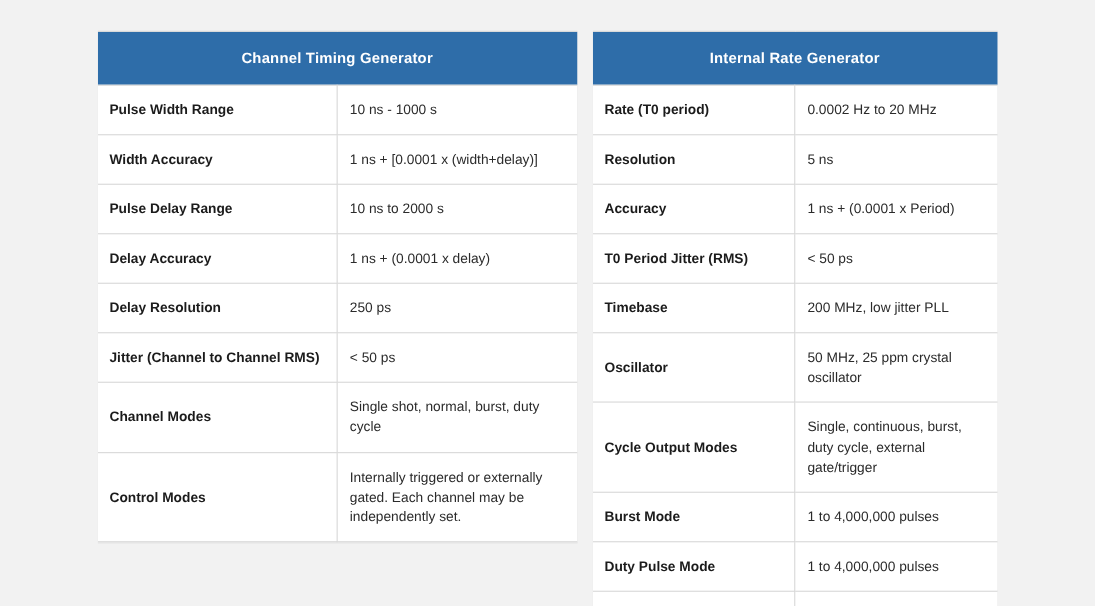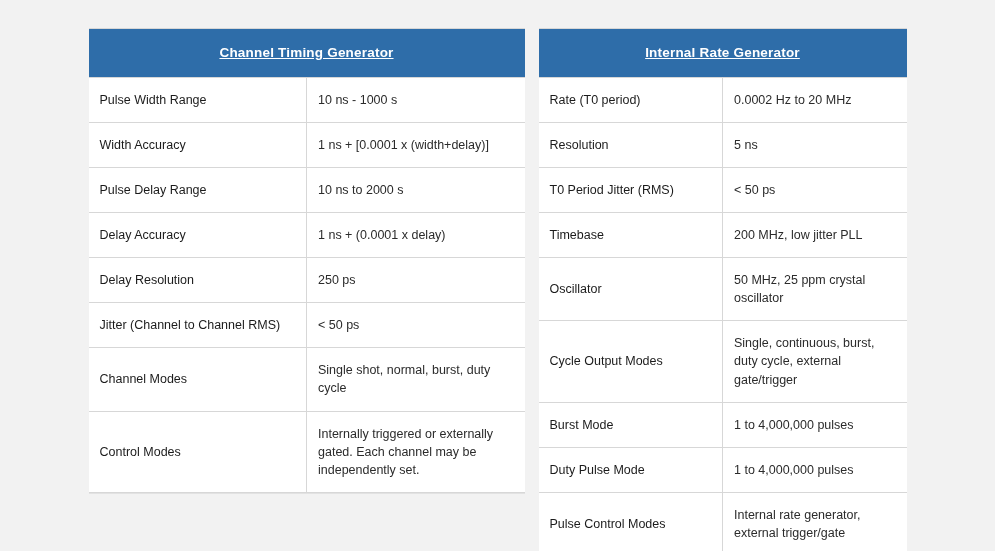--- a/index.html
+++ b/index.html
@@ -32,33 +32,32 @@
     box-shadow: 0 0 0 1px #e2e2e2;
   }
   .spec-table .t-header {
     background: #2e6da9;
     color: #ffffff;
     font-size: 13.5px;
     font-weight: bold;
     text-align: center;
     padding: 14px 8px;
     letter-spacing: 0.2px;
-    text-decoration: underline;
   }
   .spec-table td {
     border-top: 1px solid #d7d7d7;
     border-bottom: 1px solid #d7d7d7;
     padding: 13px 11px;
     vertical-align: middle;
     line-height: 1.45;
   }
   .spec-table td.label {
     width: 218px;
     font-size: 12.5px;
-    font-weight: normal;
+    font-weight: bold;
     color: #1b1b1b;
     border-right: 1px solid #d7d7d7;
   }
   .spec-table td.value {
     font-size: 12.5px;
     color: #2b2b2b;
     font-weight: normal;
   }
   .table-left { width: 436px; }
   .table-right { width: 368px; }
@@ -123,20 +122,24 @@
         </tr>
         <tr>
           <td class="label">Rate (T0 period)</td>
           <td class="value">0.0002 Hz to 20 MHz</td>
         </tr>
         <tr>
           <td class="label">Resolution</td>
           <td class="value">5 ns</td>
         </tr>
         <tr>
+          <td class="label">Accuracy</td>
+          <td class="value">1 ns + (0.0001 x Period)</td>
+        </tr>
+        <tr>
           <td class="label">T0 Period Jitter (RMS)</td>
           <td class="value">&lt; 50 ps</td>
         </tr>
         <tr>
           <td class="label">Timebase</td>
           <td class="value">200 MHz, low jitter PLL</td>
         </tr>
         <tr>
           <td class="label">Oscillator</td>
           <td class="value">50 MHz, 25 ppm crystal oscillator</td>

